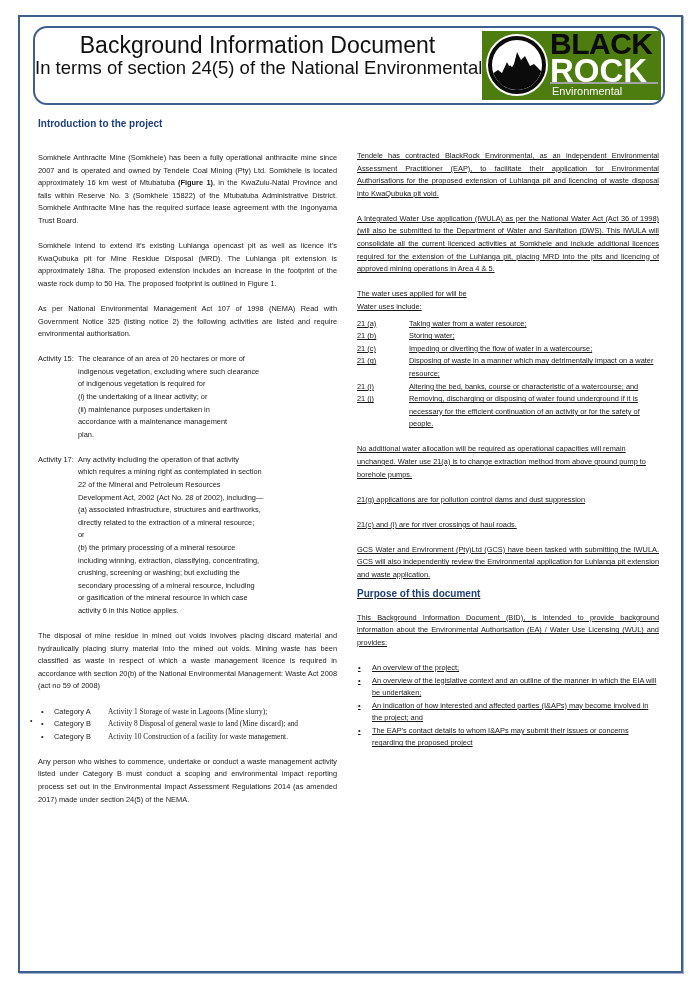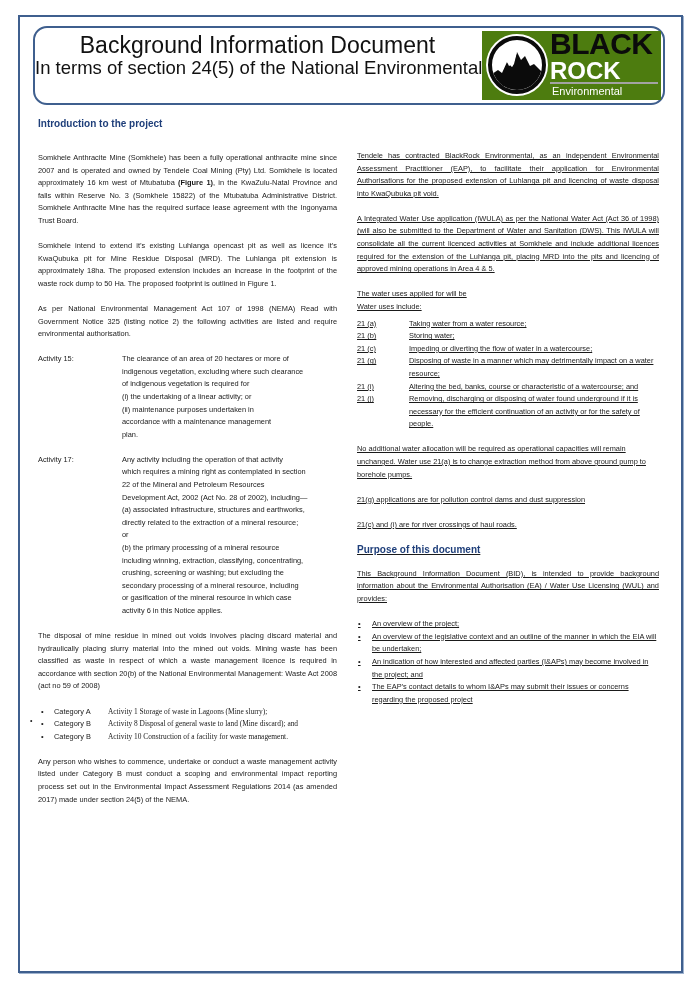--- a/index.html
+++ b/index.html
@@ -31,21 +31,21 @@
     border-radius: 50%; background: #ffffff; border: 4px solid #0b0b0b;
     box-shadow: 0 0 0 2px #ffffff;
     overflow: hidden;
   }
   .logo-circle svg { position: absolute; left: 0; top: 0; }
   .logo-black {
     position: absolute; left: 68px; top: -4px; font-size: 30px; font-weight: bold;
     color: #0b0b0b; letter-spacing: -0.5px; line-height: 34px;
   }
   .logo-rock {
-    position: absolute; left: 68px; top: 22px; font-size: 24px; font-weight: bold;
+    position: absolute; left: 68px; top: 22px; font-size: 33px; font-weight: bold;
     color: #ffffff; letter-spacing: 0px; line-height: 36px;
   }
   .logo-env {
     position: absolute; left: 68px; top: 51px; font-size: 11px;
     color: #ffffff; line-height: 15px; border-top: 2px solid #a3a3a3; padding-left: 2px; width: 108px;
   }
 
   .col {
     position: absolute; font-size: 7.4px; line-height: 12.6px; color: #1a1a1a;
     font-family: "Liberation Sans", sans-serif;
@@ -54,21 +54,21 @@
   .col-right { left: 357px; top: 150px; width: 302px; text-decoration: underline; }
 
   .section-heading {
     color: #1f3f7a; font-weight: bold; font-size: 10px; line-height: 12px; margin-bottom: 22px;
   }
   .section-heading.right { font-size: 10px; margin-top: 6px; margin-bottom: 12px; }
 
   p.just { text-align: justify; text-align-last: left; margin-bottom: 12.5px; }
   p.plain { margin-bottom: 12.5px; }
 
-  .activity { display: flex; margin-bottom: 12.5px; gap: 44px; }
+  .activity { display: flex; margin-bottom: 12.5px; }
   .activity .act-label { width: 40px; flex: none; }
   .activity .act-body { flex: 1; padding-right: 6px; }
 
   .cat-list { margin-bottom: 12.5px; }
   .cat-row { display: flex; }
   .cat-row .bullet { width: 16px; flex: none; text-align: left; padding-left: 3px; }
   .cat-row .cat-name { width 55px; flex: none; width: 54px; }
   .cat-row .cat-desc { flex: 1; text-align: justify; text-align-last: left; font-family: Liberation Serif, serif; }
 
   .side-bullet { position: absolute; left: 30px; top: 717px; font-size: 7px; }
@@ -200,20 +200,21 @@
     </div>
     <div class="wu-row">
       <span class="wu-code">21 (j)</span>
       <span class="wu-desc">Removing, discharging or disposing of water found underground if it is necessary for the efficient continuation of an activity or for the  safety of people.</span>
     </div>
   </div>
 
   <p class="plain">No additional water allocation will be required as operational capacities will remain unchanged. Water use 21(a) is to change extraction method from above ground pump to borehole pumps.</p>
   <p class="plain">21(g) applications are for pollution control dams and dust suppression</p>
   <p class="plain">21(c) and (i) are for river crossings of haul roads.</p>
+  <p class="just" style="margin-bottom:4px;">GCS Water and Environment (Pty)Ltd (GCS) have been tasked with submitting the IWULA. GCS  will also independently review the Environmental application for Luhlanga pit extension and waste application.</p>
 
   <div class="section-heading right">Purpose of this document</div>
 
   <p class="just">This Background Information Document (BID),  is intended to provide  background information  about  the Environmental Authorisation (EA) / Water Use Licensing (WUL)  and provides:</p>
 
   <div class="bul-list">
     <div class="b-row">
       <span class="bullet">•</span>
       <span class="b-text">An overview of the project;</span>
     </div>

